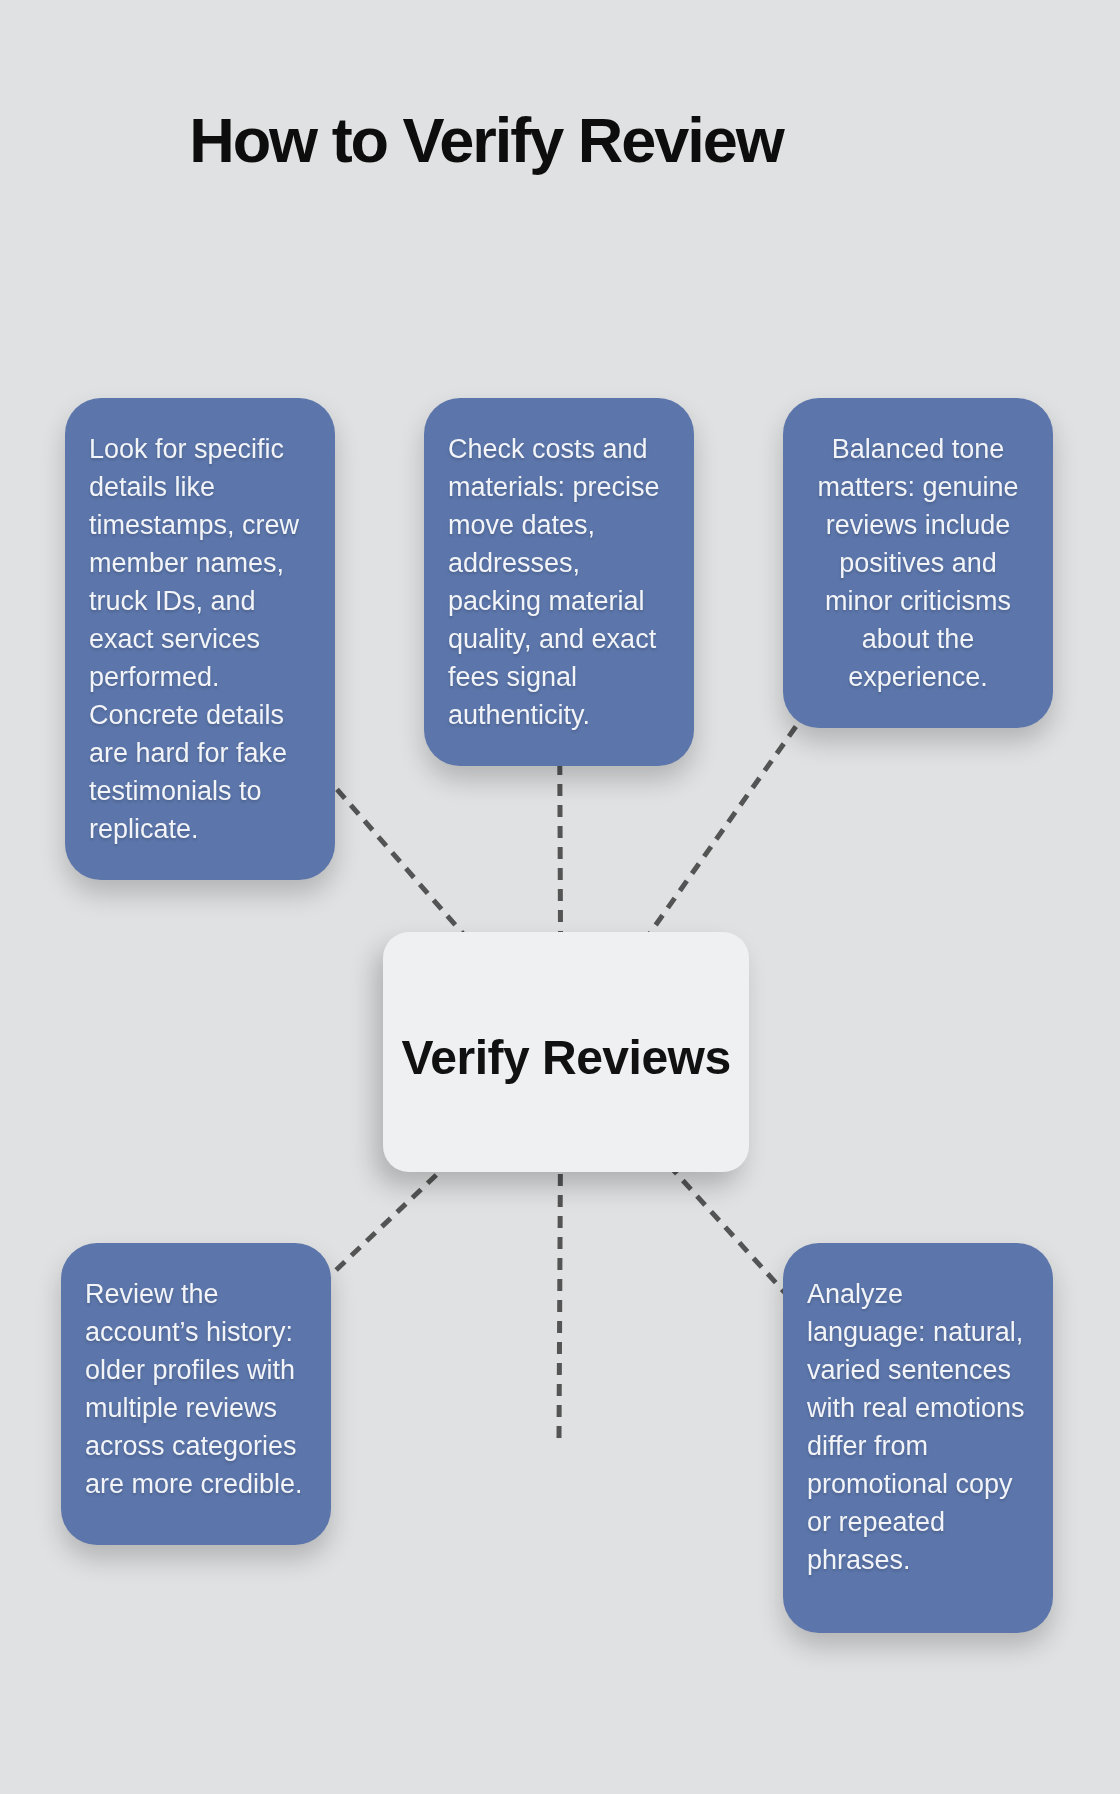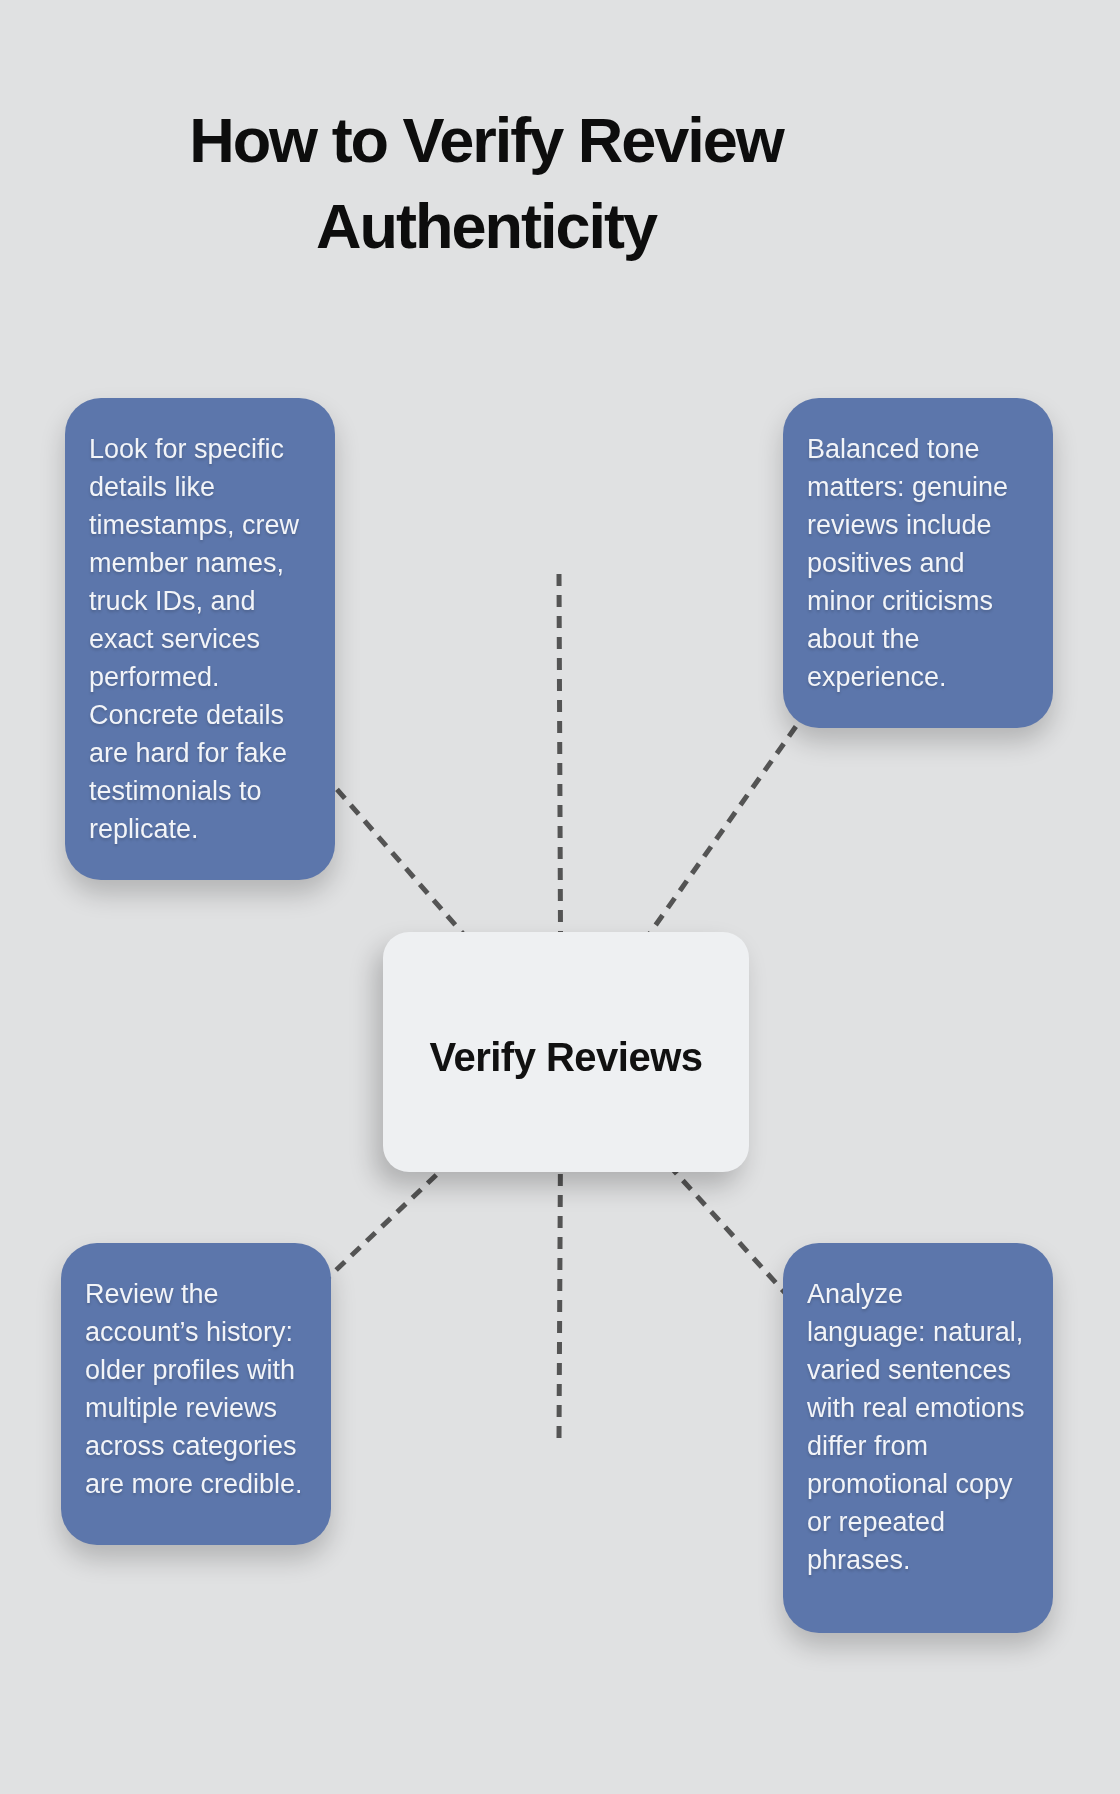--- a/index.html
+++ b/index.html
@@ -47,69 +47,71 @@
     background: var(--node, #5c76ab);
     color: var(--node-text, #f2f4f8);
     border-radius: 36px;
     font-size: 27px;
     line-height: 38px;
     text-shadow: 0 2px 3px rgba(0,0,0,0.18);
     box-shadow: 0 14px 26px rgba(0,0,0,0.20);
   }
   .node.top-left     { left: 65px;  top: 398px; min-height: 466px; }
   .node.top-middle   { left: 424px; top: 398px; min-height: 352px; }
-  .node.top-right    { left: 783px; top: 398px; min-height: 314px; }
+  .node.top-right    { left: 783px; top: 398px; min-height: 314px; text-align: center; }
   .node.bottom-left  { left: 61px;  top: 1243px; min-height: 302px; }
   .node.bottom-middle{ left: 424px; top: 1243px; min-height: 390px; }
   .node.bottom-right { left: 783px; top: 1243px; min-height: 390px; }
   .center-node {
     position: absolute;
     z-index: 2;
     left: 383px;
     top: 932px;
     width: 366px;
     height: 240px;
     background: var(--center-bg, #eef0f2);
     border-radius: 26px;
     box-shadow: -8px 14px 26px rgba(0,0,0,0.22);
     display: flex;
     align-items: center;
     justify-content: center;
   }
   .center-node .label {
     color: var(--center-text, #111111);
-    font-size: 40px;
+    font-size: 48px;
     font-weight: 700;
     letter-spacing: -0.5px;
     margin-top: 11px;
   }
 </style>
 </head>
 <body>
 
 <div class="stage">
 
   <div class="title">
     <div>How to Verify Review</div>
-    <div>Authenticity</div>
   </div>
 
   <svg class="connectors" width="1120" height="1794" viewBox="0 0 1120 1794">
     <line x1="199" y1="631" x2="566" y2="1052"></line>
     <line x1="559" y1="574" x2="561" y2="1052"></line>
     <line x1="917" y1="555" x2="566" y2="1052"></line>
     <line x1="199" y1="1400" x2="566" y2="1052"></line>
     <line x1="559" y1="1438" x2="561" y2="1052"></line>
     <line x1="917" y1="1438" x2="566" y2="1052"></line>
   </svg>
 
   <div class="node top-left">
     <span>Look for specific details like timestamps, crew member names, truck IDs, and exact services performed. Concrete details are hard for fake testimonials to replicate.</span>
   </div>
 
+  <div class="node top-middle">
+    <span>Check costs and materials: precise move dates, addresses, packing material quality, and exact fees signal authenticity.</span>
+  </div>
 
   <div class="node top-right">
     <span>Balanced tone matters: genuine reviews include positives and minor criticisms about the experience.</span>
   </div>
 
   <div class="center-node">
     <span class="label">Verify Reviews</span>
   </div>
 
   <div class="node bottom-left">

